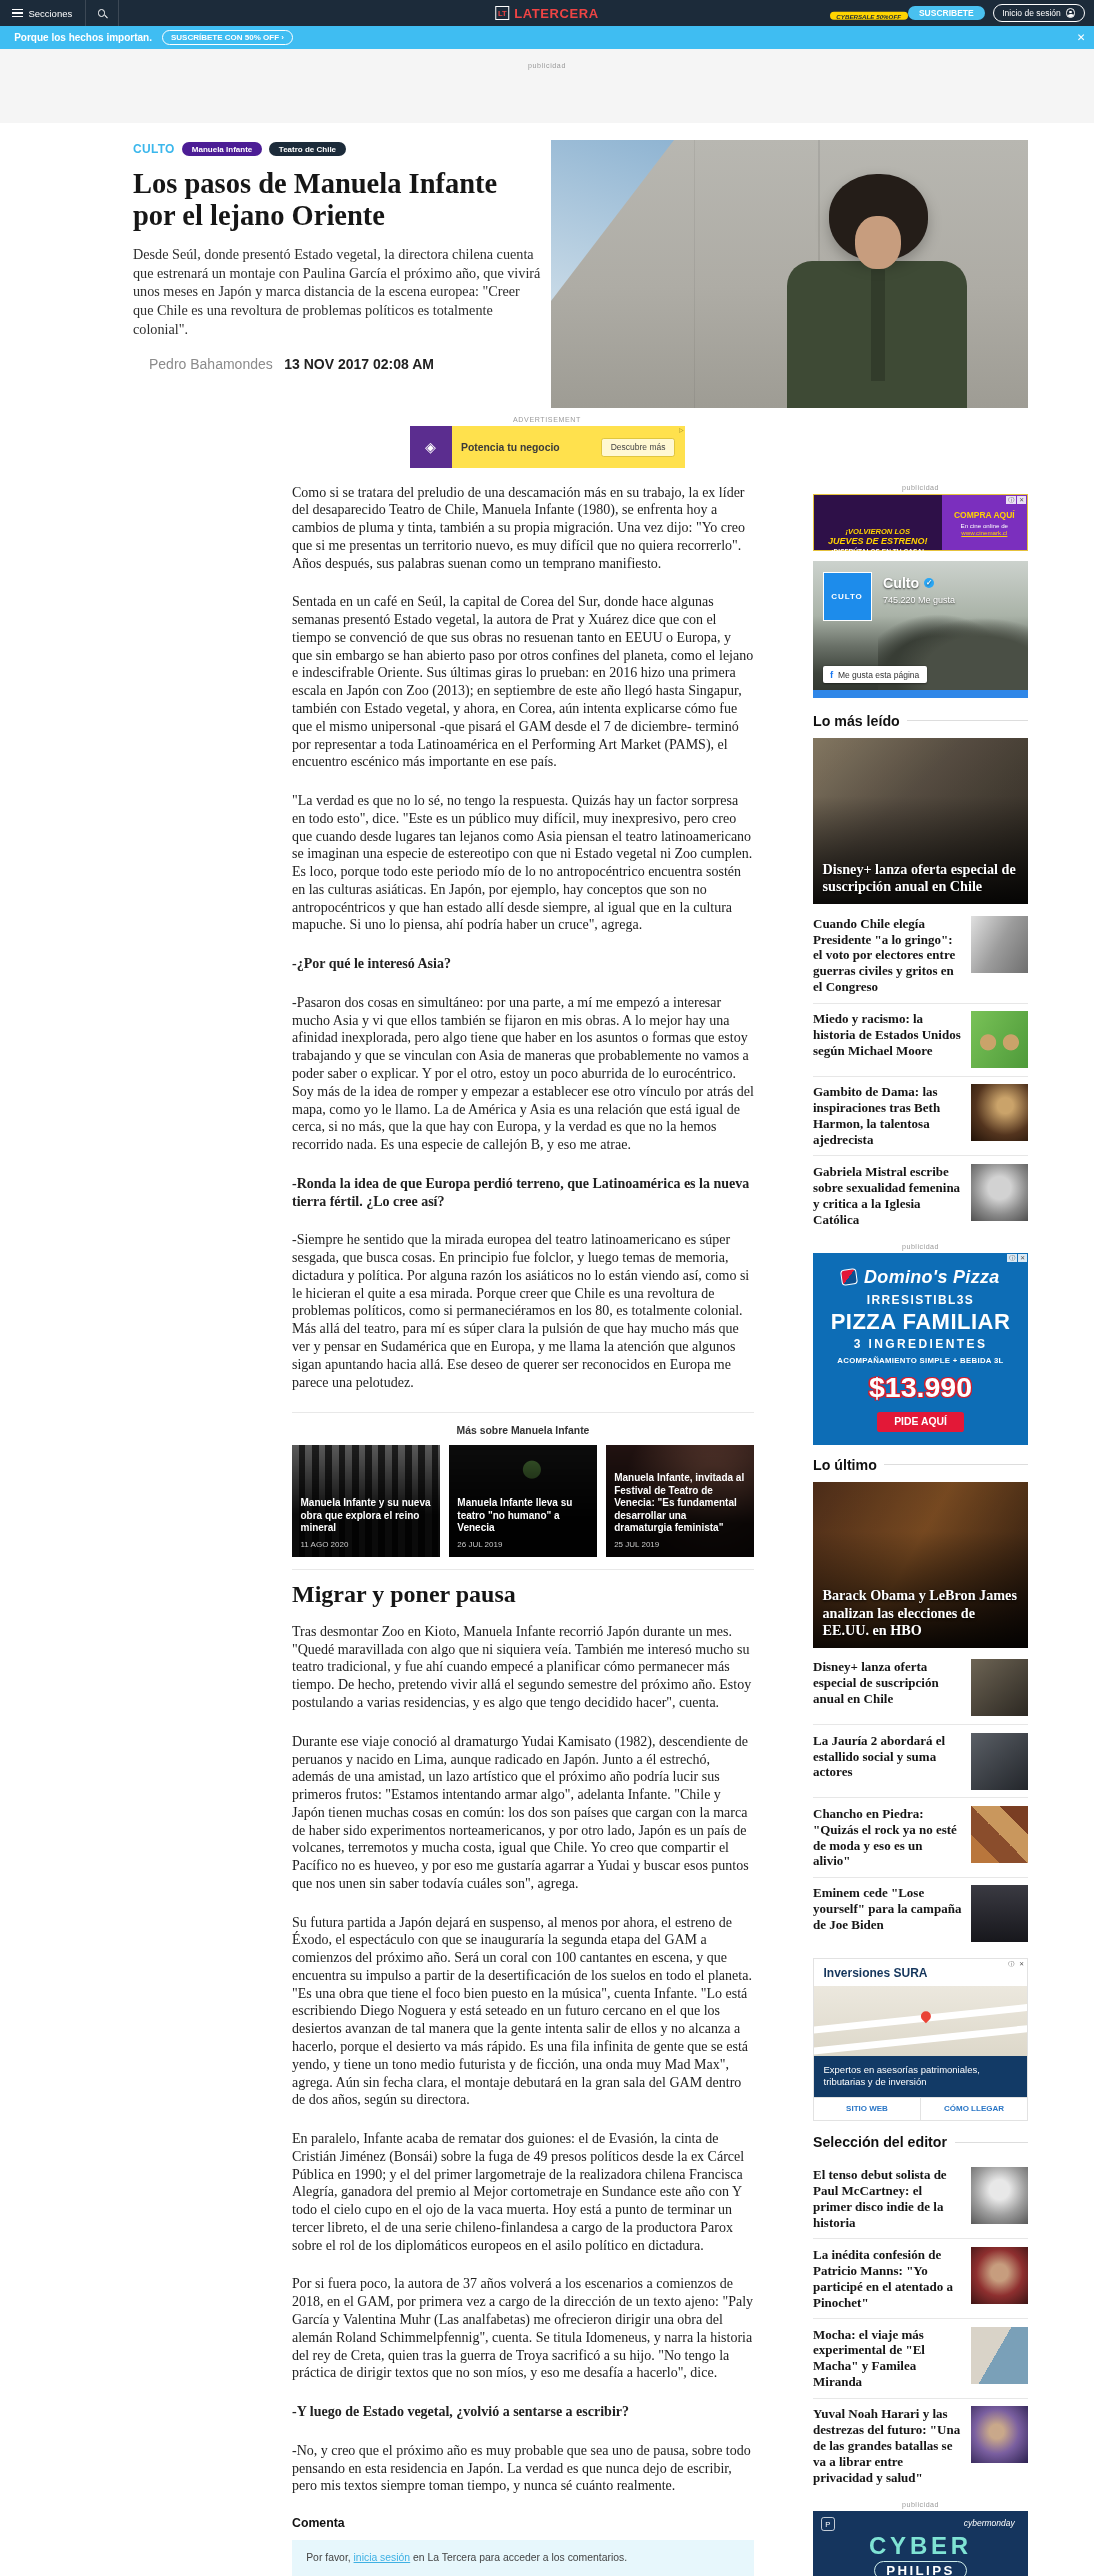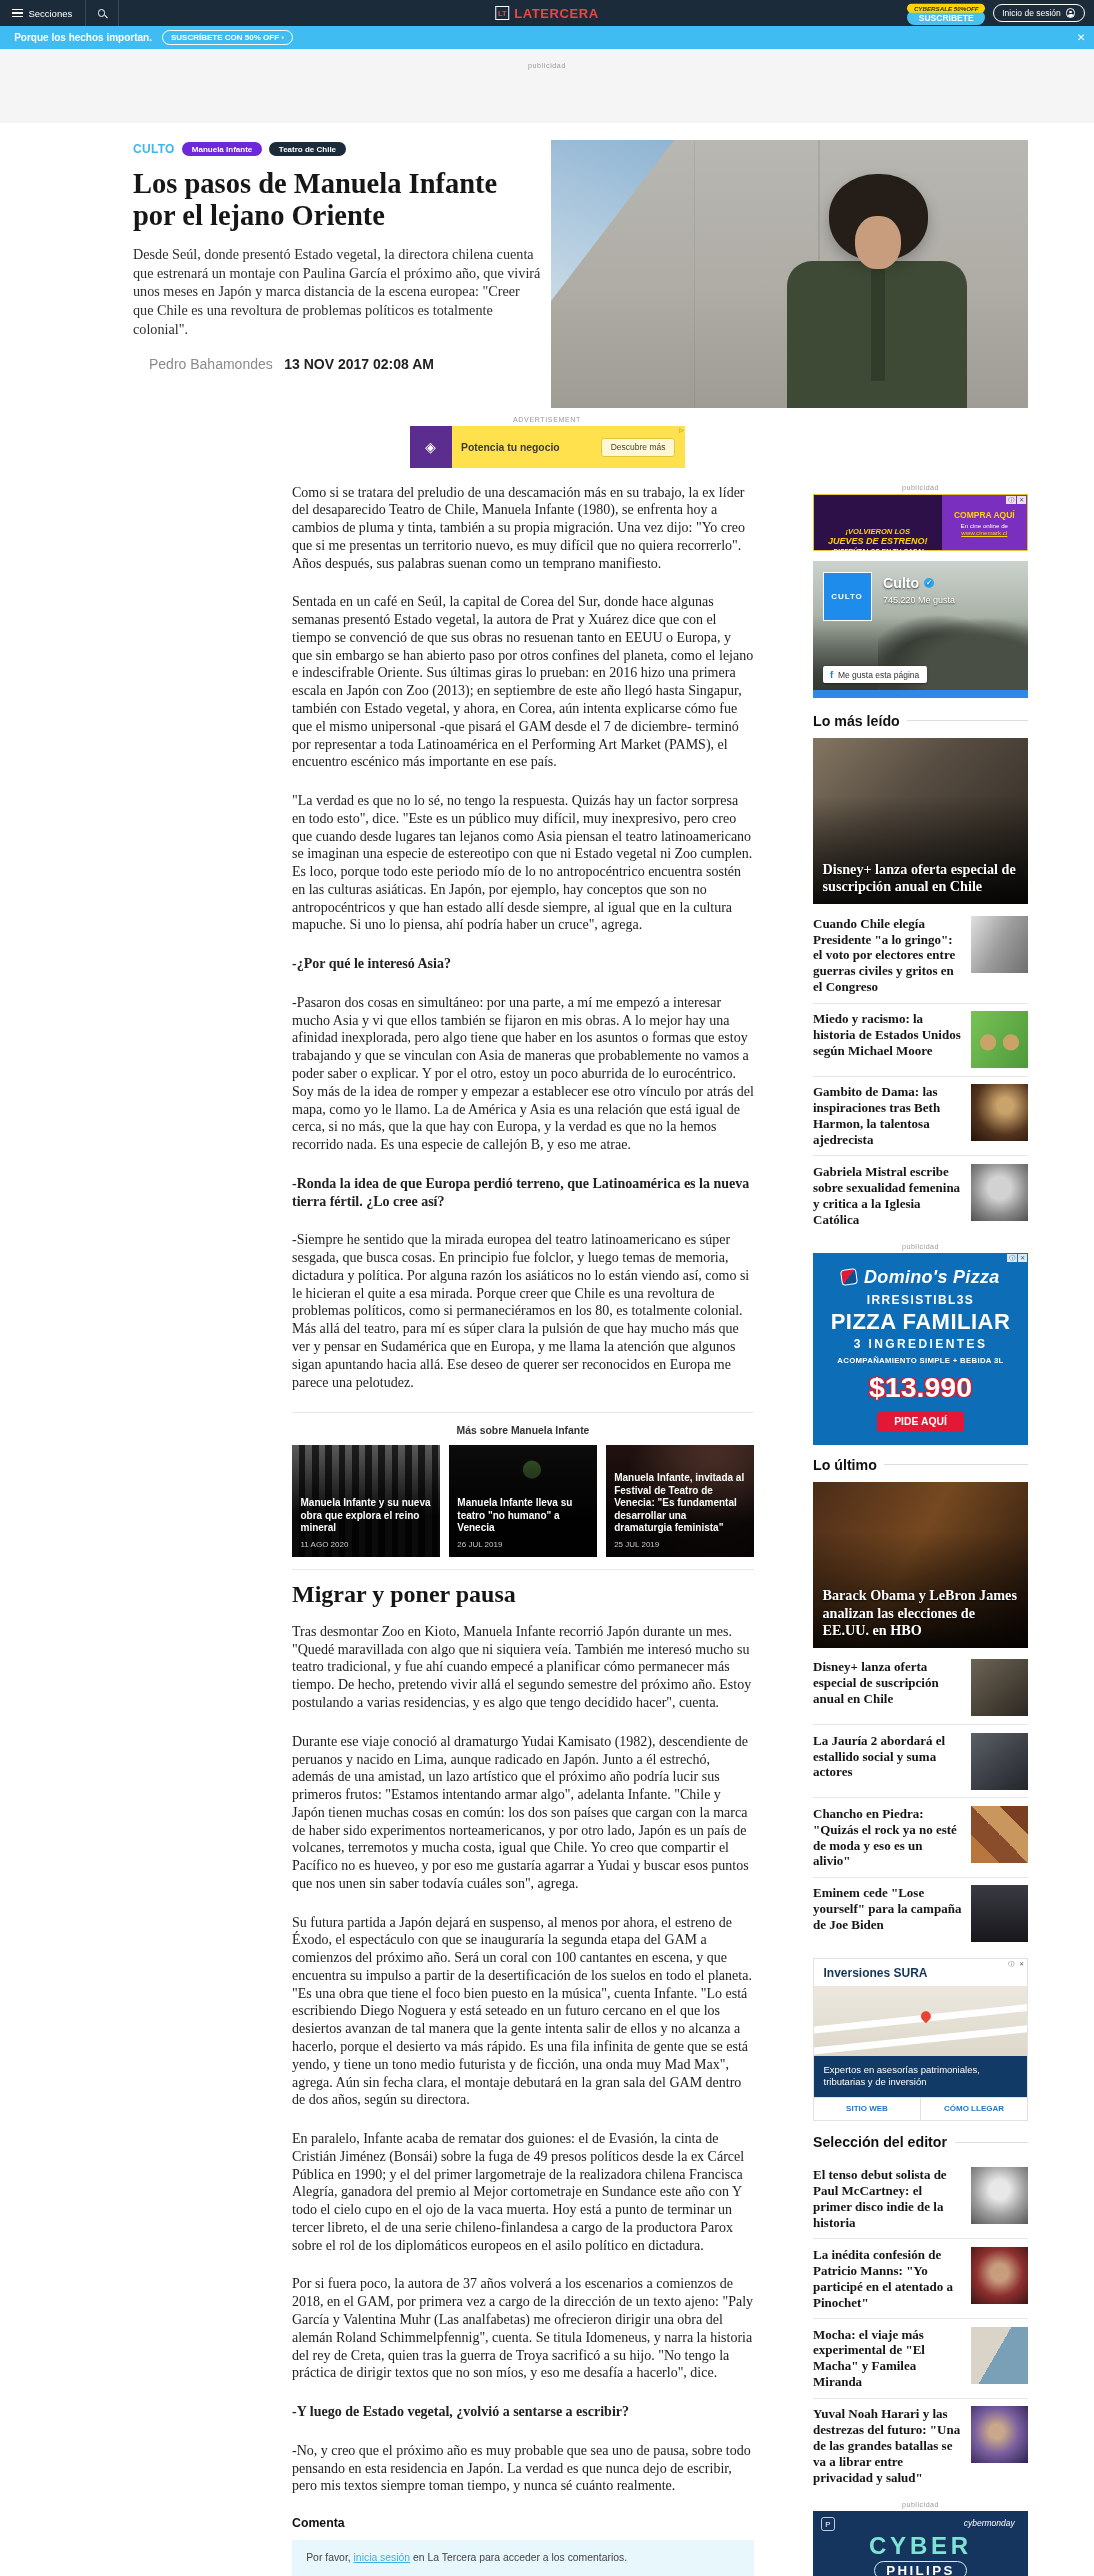--- a/index.html
+++ b/index.html
@@ -10,21 +10,21 @@
   
   .topbar { height:26px; background:#1c2b3a; display:flex; align-items:stretch; position:relative; z-index:5; }
   .tb-item { display:flex; align-items:center; gap:5.7px; padding:0 12.3px; border-right:0.9px solid rgba(255,255,255,.14); color:#fff; font-size:9.5px; cursor:pointer; }
   .bars span { display:block; width:10.4px; height:1.4px; background:#fff; margin:1.9px 0; }
   .search-glass { width:7.6px; height:7.6px; border:1.4px solid #fff; border-radius:50%; position:relative; }
   .search-glass::after { content:""; position:absolute; width:3.8px; height:1.4px; background:#fff; transform:rotate(45deg); right:-3.8px; bottom:-1.9px; }
   .logo { position:absolute; left:50%; top:0; transform:translateX(-50%); height:26px; display:flex; align-items:center; gap:4.7px; color:#ef4444; }
   .logo-badge { width:14.2px; height:14.2px; border:1.5px solid #fff; display:flex; align-items:center; justify-content:center; font-size:7.6px; font-weight:bold; }
   .logo-name { font-size:13px; font-weight:bold; letter-spacing:0.6px; }
   .tb-right { margin-left:auto; display:flex; align-items:center; gap:7.6px; padding-right:9.5px; }
-  .sub-stack { display:flex; flex-direction:column; align-items:center; }
+  .sub-stack { display:flex; flex-direction:row; align-items:center; }
   .cybersale { background:#ffd400; color:#1c2b3a; font-size:6.2px; font-weight:bold; font-style:italic; padding:0.9px 6.6px; border-radius:5.7px; transform:translateY(2.8px); z-index:2; }
   .suscribete { background:#49c1f0; color:#fff; font-size:8.5px; font-weight:bold; padding:2.8px 11.4px 1.9px; border-radius:9.5px; cursor:pointer; }
   .login { border:0.9px solid #fff; border-radius:9.5px; color:#fff; font-size:8.5px; padding:2.8px 8.5px; display:flex; align-items:center; gap:4.7px; cursor:pointer; }
   .user-icon { width:9.5px; height:9.5px; border:0.9px solid #fff; border-radius:50%; position:relative; overflow:hidden; }
   .user-icon::before { content:""; position:absolute; left:2.8px; top:1.4px; width:2.8px; height:2.8px; border-radius:50%; background:#fff; }
   .user-icon::after { content:""; position:absolute; left:1.4px; top:5.2px; width:5.7px; height:3.8px; border-radius:50% 50% 0 0; background:#fff; }
 
   
   .bluebar { height:23px; background:#3fbdf2; display:flex; align-items:center; gap:9.5px; padding-left:14.2px; position:relative; color:#fff; }
   .bb-msg { font-size:10px; font-weight:bold; }
@@ -34,21 +34,21 @@
   
   .top-ad-slot { height:74px; background:#f5f5f5; text-align:center; padding-top:4.7px; }
   .ad-label { font-size:7.1px; color:#9a9a9a; letter-spacing:0.6px; }
 
   
   .article-header { display:flex; padding:17px 66px 0 133px; }
   .header-text { flex:0 0 418px; padding-right:9.5px; }
   .kicker-row { display:flex; align-items:center; gap:7.6px; margin:1.9px 0 11.4px; }
   .kicker { color:#3bb7ec; font-weight:bold; font-size:12px; letter-spacing:0.3px; cursor:pointer; }
   .pill { font-size:8px; font-weight:bold; color:#fff; padding:2.8px 9.5px; border-radius:9.5px; cursor:pointer; white-space:nowrap; }
-  .pill.red { background:#6d28d9; }
+  .pill.red { background:#4c1d95; }
   .pill.navy { background:#1c2b3a; }
   h1.title { font-family:"Liberation Serif", serif; font-size:28.5px; line-height:1.12; margin:0 0 13.3px; color:#161616; font-weight:bold; }
   .subtitle { font-family:"Liberation Serif", serif; font-size:14.2px; line-height:1.32; color:#2e2e2e; margin:0 0 17px; }
   .byline { font-size:14px; color:#8b8b8b;padding-left:16px; }
   .byline .date { color:#222; font-weight:bold; margin-left:7.6px; }
 
   
   .hero { flex:1; height:268px; position:relative; overflow:hidden; background:linear-gradient(to bottom,#b8b7b1 0%,#aeaca5 55%,#9e9c94 100%); }
   .hero-sky { position:absolute; left:0; top:0; width:123px; height:161px; background:linear-gradient(200deg,#8fb4d2,#c8dae7); clip-path:polygon(0 0,100% 0,0 100%); }
   .wall-line { position:absolute; left:56%; top:0; bottom:0; width:1.9px; background:rgba(0,0,0,.08); }

